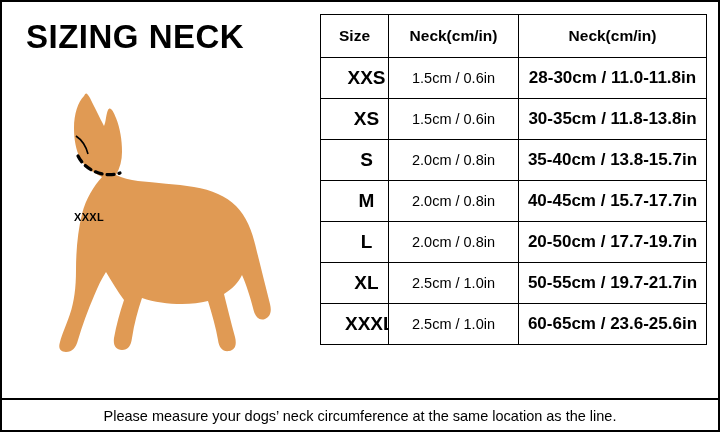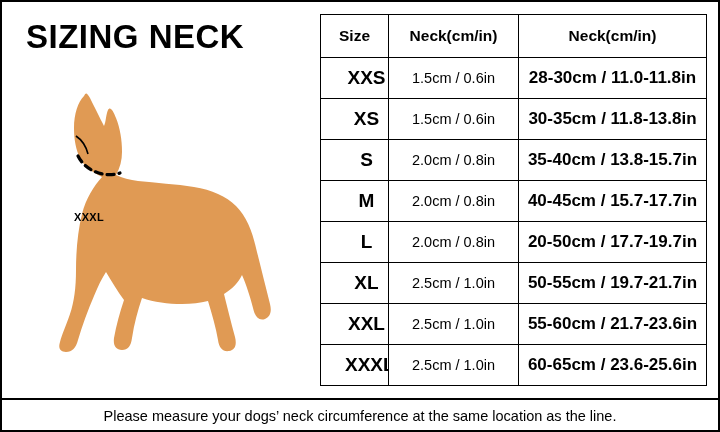--- a/index.html
+++ b/index.html
@@ -216,25 +216,20 @@
         <td class="cell-size">L</td>
         <td class="cell-width">2.0cm / 0.8in</td>
         <td class="cell-neck">20-50cm / 17.7-19.7in</td>
       </tr>
       <tr>
         <td class="cell-size">XL</td>
         <td class="cell-width">2.5cm / 1.0in</td>
         <td class="cell-neck">50-55cm / 19.7-21.7in</td>
       </tr>
       <tr>
-        <td class="cell-size">XXL</td>
-        <td class="cell-width">2.5cm / 1.0in</td>
-        <td class="cell-neck">55-60cm / 21.7-23.6in</td>
-      </tr>
-      <tr>
         <td class="cell-size">XXXL</td>
         <td class="cell-width">2.5cm / 1.0in</td>
         <td class="cell-neck">60-65cm / 23.6-25.6in</td>
       </tr>
     </tbody>
   </table>
 
   <div id="footer-divider"></div>
   <div id="footer-note">Please measure your dogs’  neck circumference at the same location as the line.</div>
 

